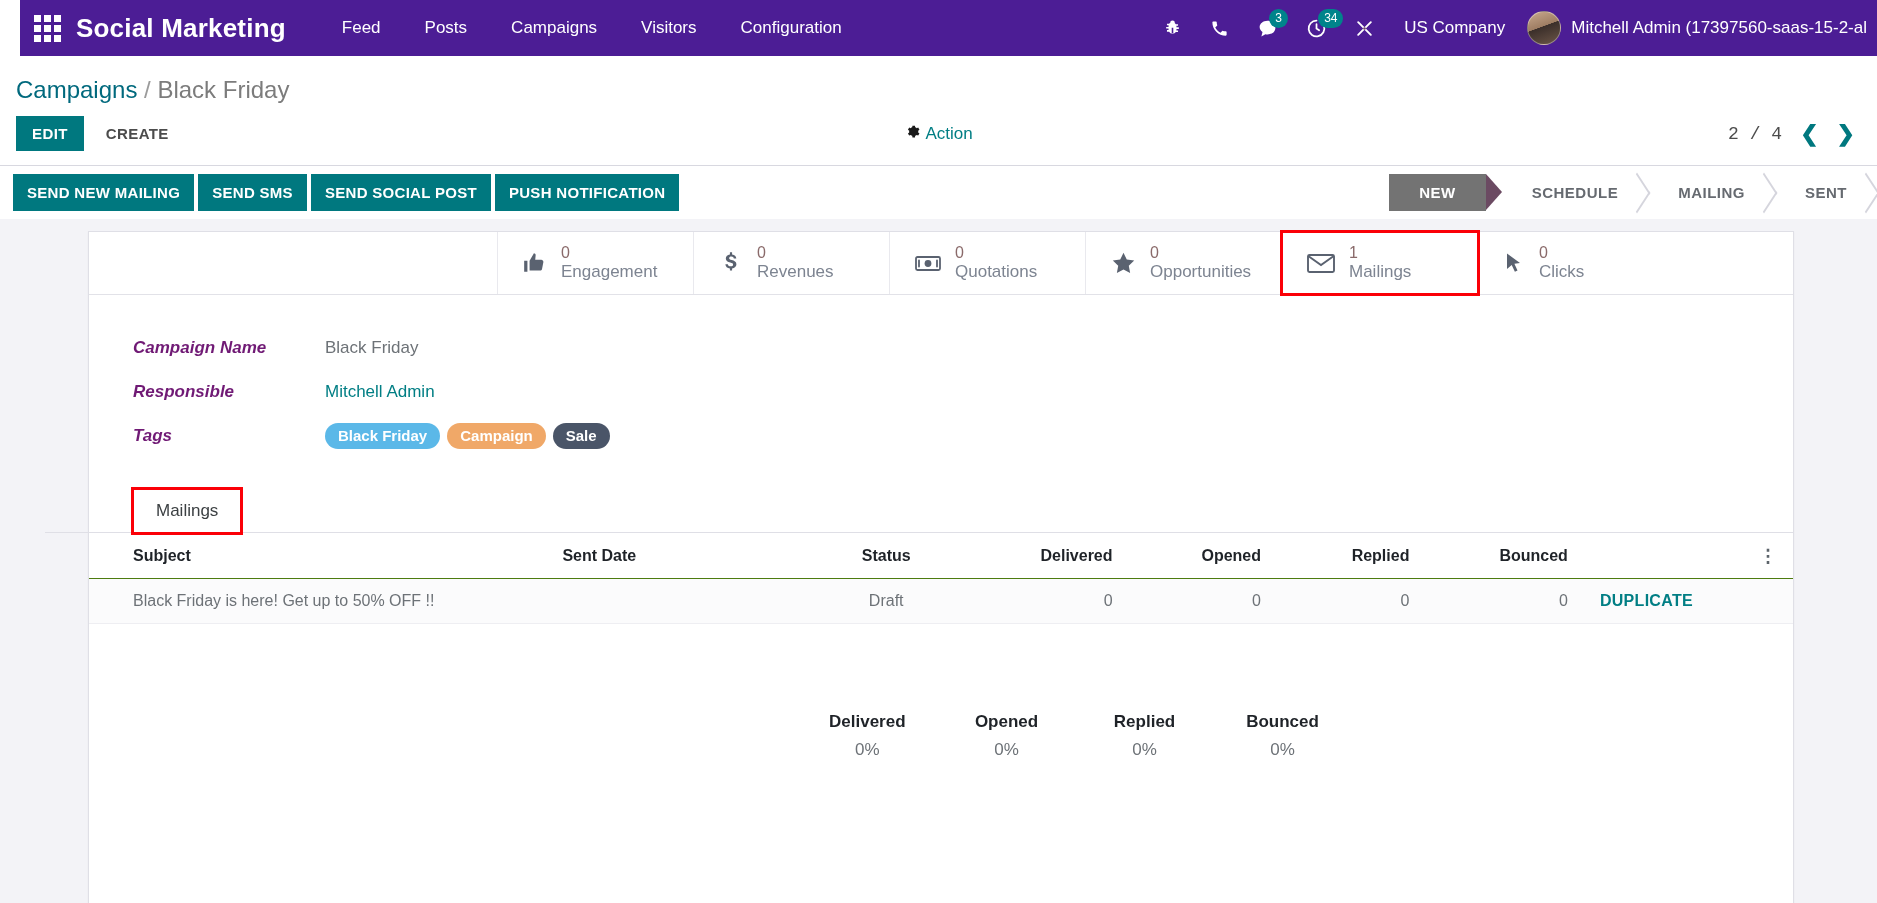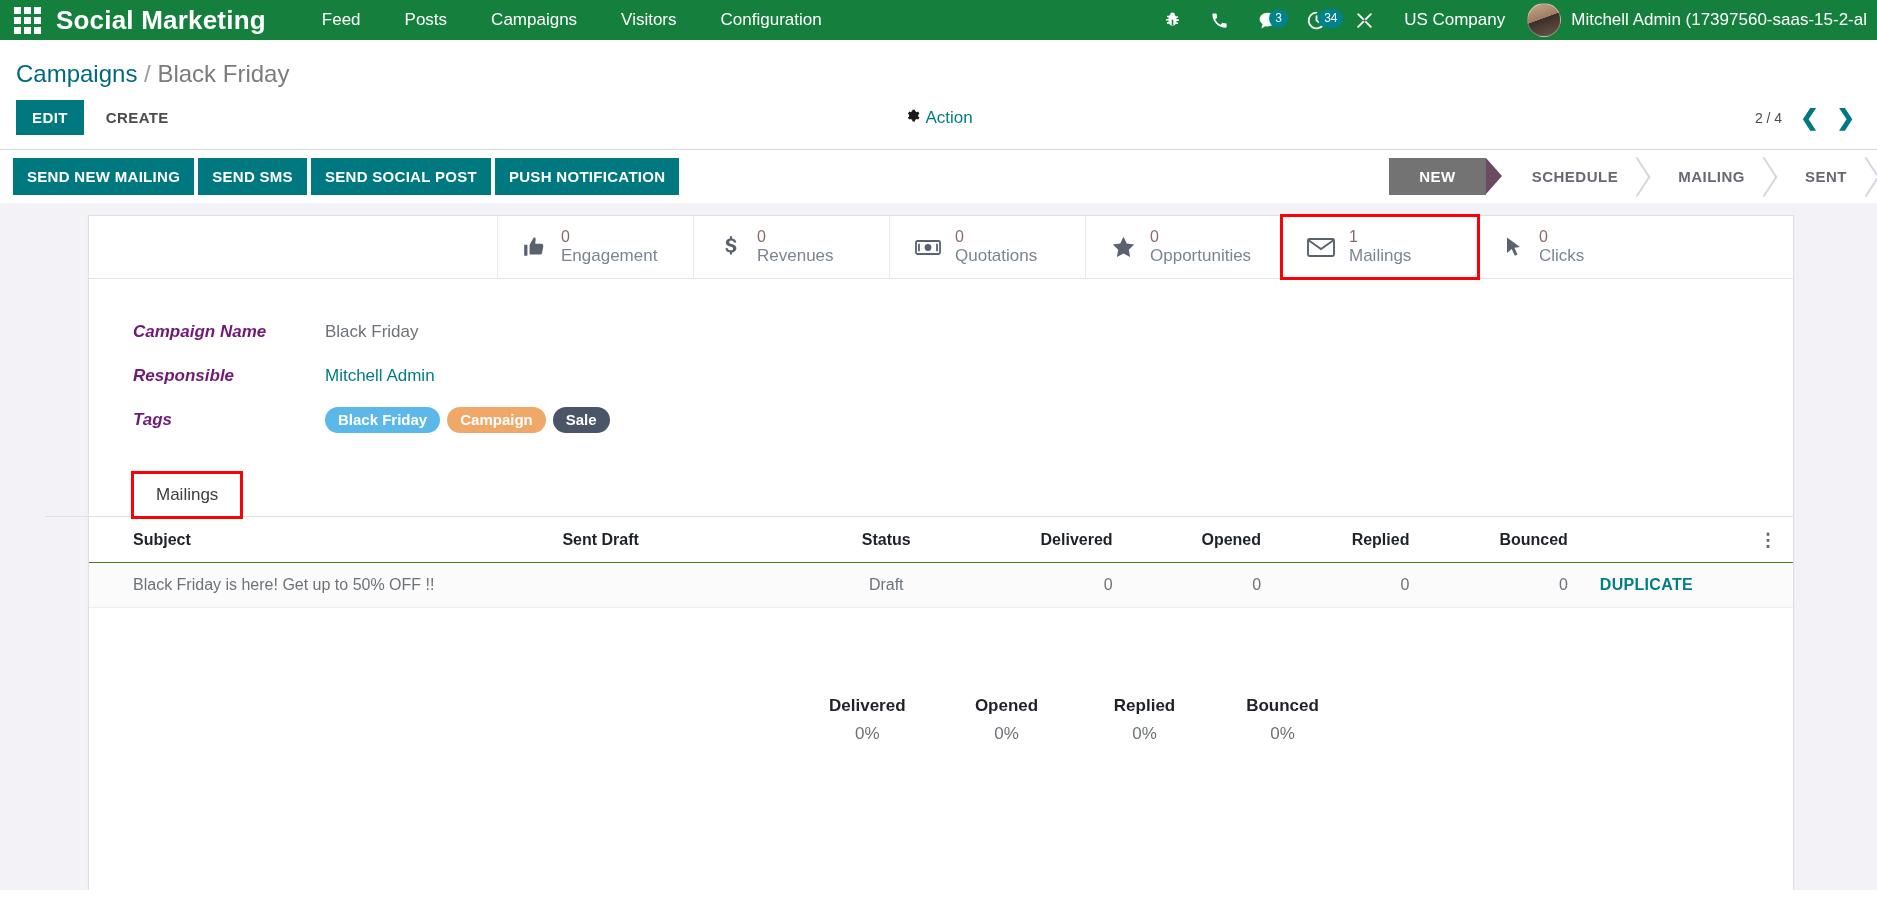--- a/index.html
+++ b/index.html
@@ -6,27 +6,28 @@
   html, body {
     margin: 0; padding: 0;
     width: 1877px; height: 903px;
     font-family: "Liberation Sans", sans-serif;
     background: #ffffff;
     overflow: hidden;
   }
 
   
   .navbar {
-    height: 40px;
-    background: #15803d;
+    height: 56px;
+    background: #4c1d95;
     display: flex;
     align-items: center;
     color: #ffffff;
     padding: 0 0 0 10px;
     position: relative;
+    margin-left: 20px;
   }
   .apps-grid {
     width: 34px; height: 34px;
     display: grid;
     grid-template-columns: repeat(3, 7px);
     grid-template-rows: repeat(3, 7px);
     gap: 3px;
     align-content: center;
     justify-content: center;
     margin-right: 12px;
@@ -137,21 +138,21 @@
     display: flex; align-items: center; gap: 6px;
     color: #017e84;
     font-size: 17px;
     cursor: pointer;
   }
   .pager {
     margin-left: auto;
     display: flex; align-items: center; gap: 18px;
     padding-right: 6px;
   }
-  .pager-count { color: #4c4c4c; font-size: 14px; }
+  .pager-count { color: #4c4c4c; font-size: 18px; font-family: Liberation Mono, monospace; }
   .pager-btn { color: #00787f; font-size: 22px; font-weight: bold; cursor: pointer; line-height: 1; }
 
   
   .bar-row {
     border-top: 1px solid #d8d8e0;
     display: flex;
     align-items: stretch;
     padding: 8px 0 8px 13px;
     background: #fff;
     position: relative;
@@ -536,21 +537,21 @@
       <div class="nb-tabs">
         <div class="nb-tab highlight">Mailings</div>
       </div>
     </div>
     <div class="nb-divider"></div>
 
     <table class="tbl">
       <thead>
         <tr>
           <th class="l" style="padding-left:44px;width:460px">Subject</th>
-          <th class="l" style="width:250px">Sent Draft</th>
+          <th class="l" style="width:250px">Sent Date</th>
           <th class="c" style="width:190px">Status</th>
           <th style="width:150px">Delivered</th>
           <th style="width:150px">Opened</th>
           <th style="width:150px">Replied</th>
           <th style="width:160px">Bounced</th>
           <th style="width:160px"></th>
           <th style="width:40px">
             <span class="dots"><span>⋮</span></span>
           </th>
         </tr>

